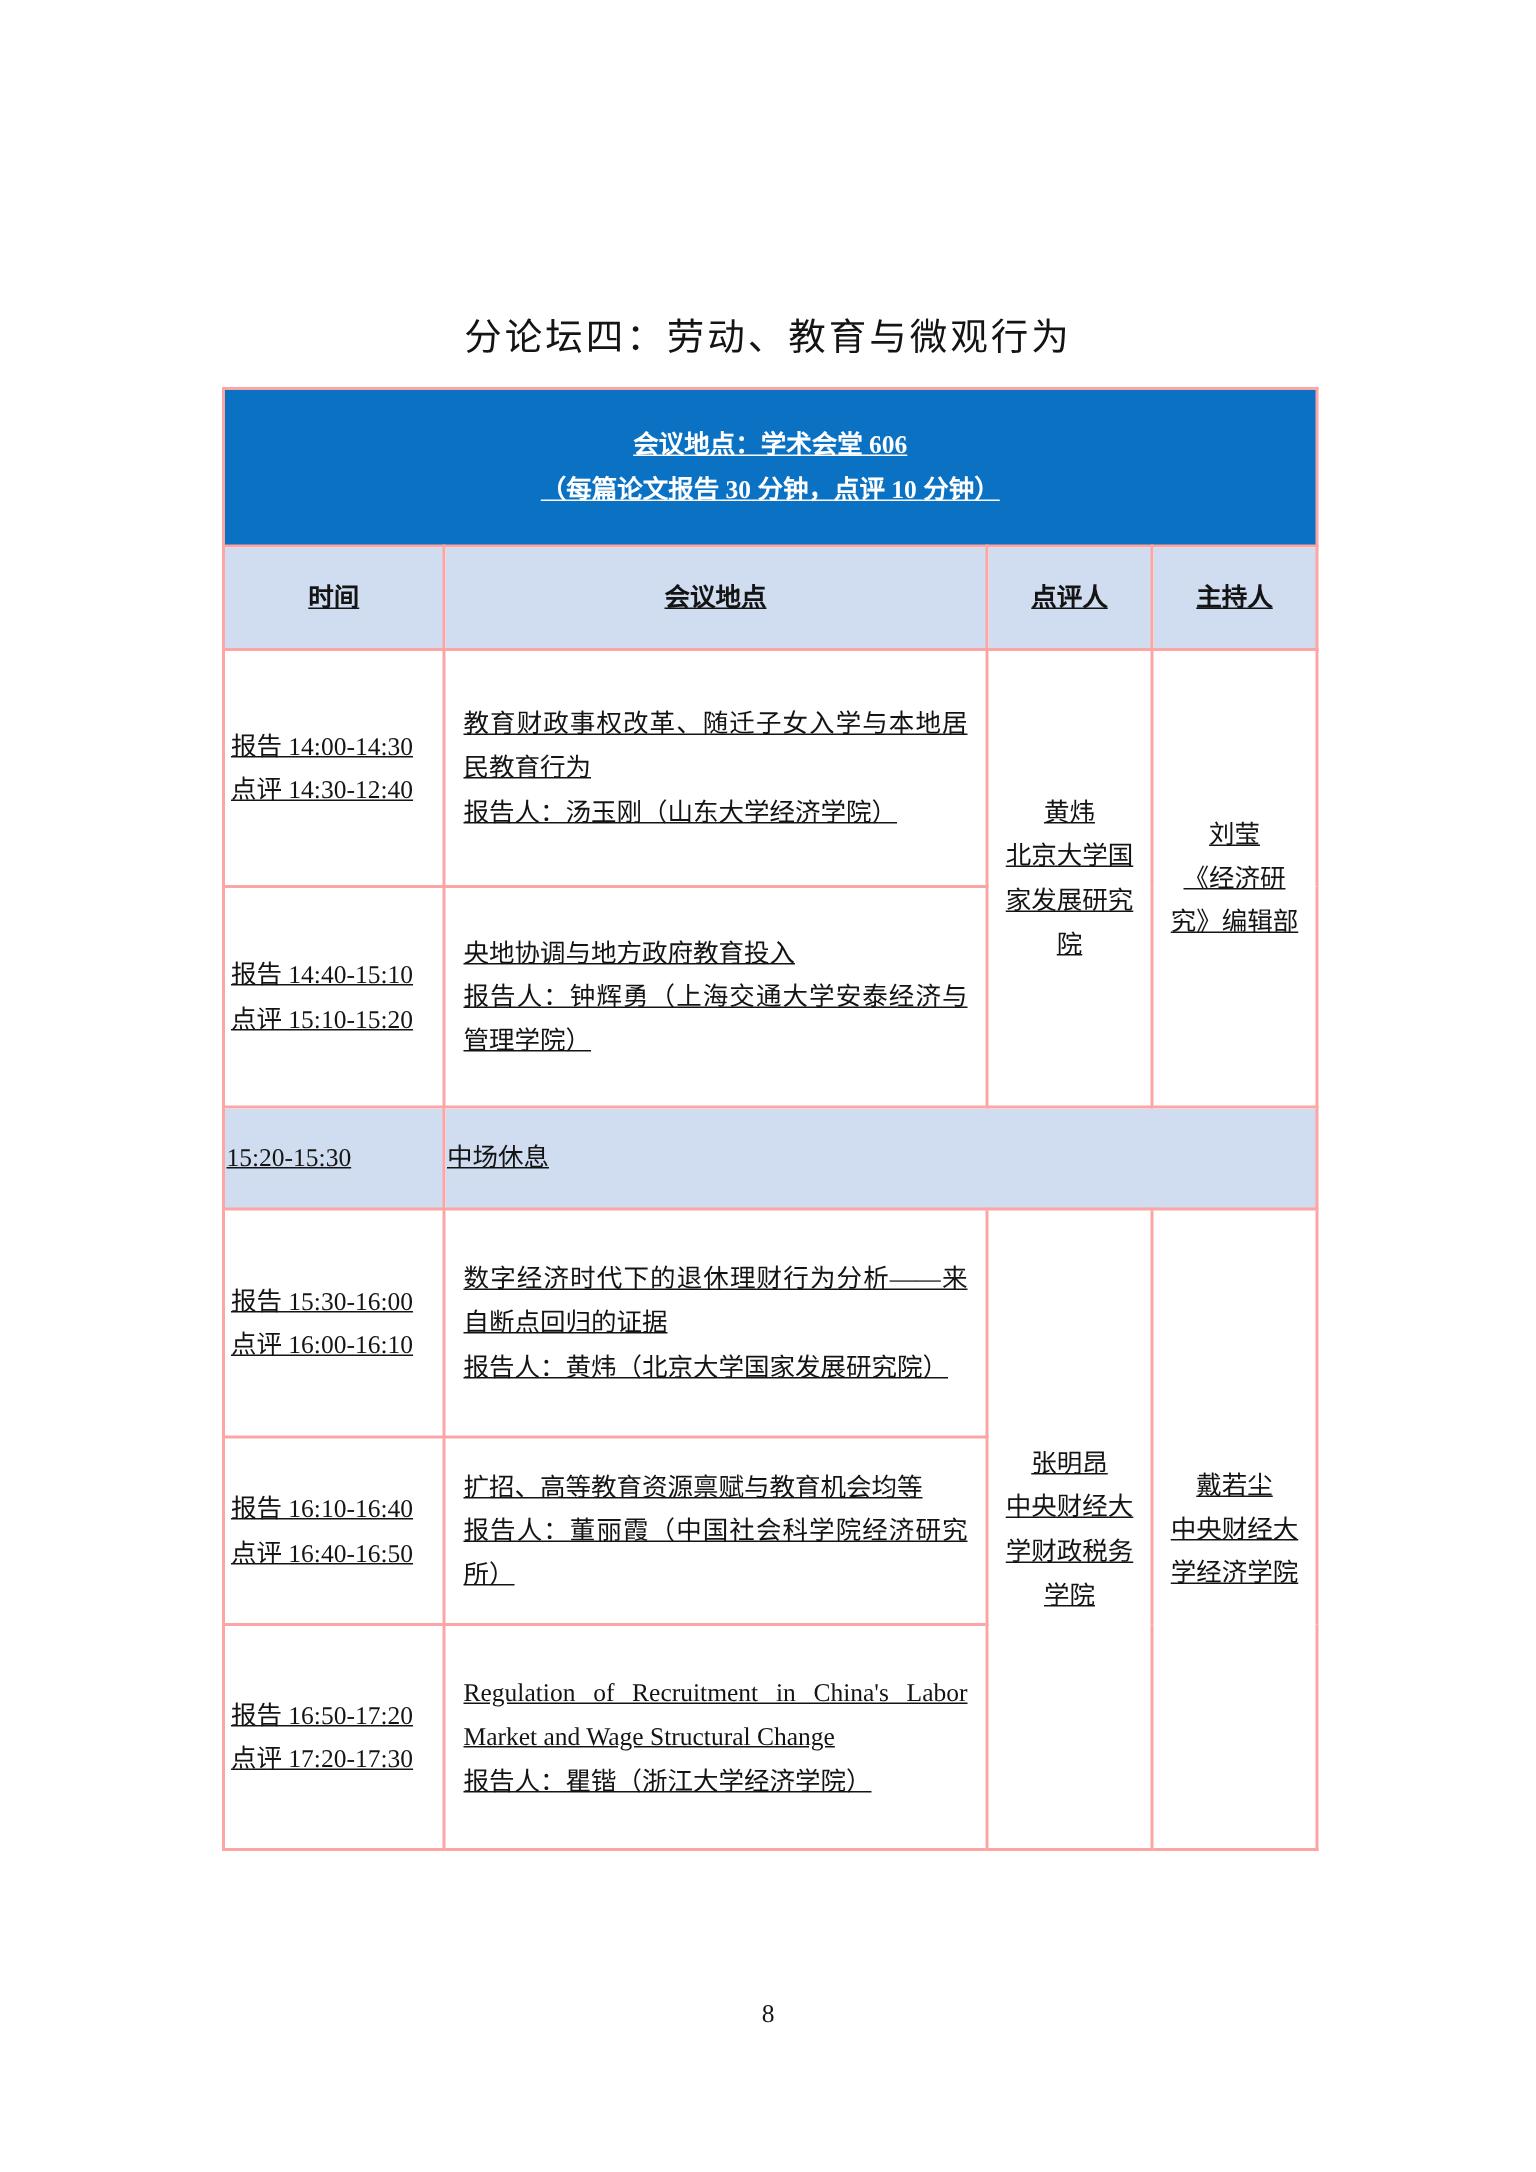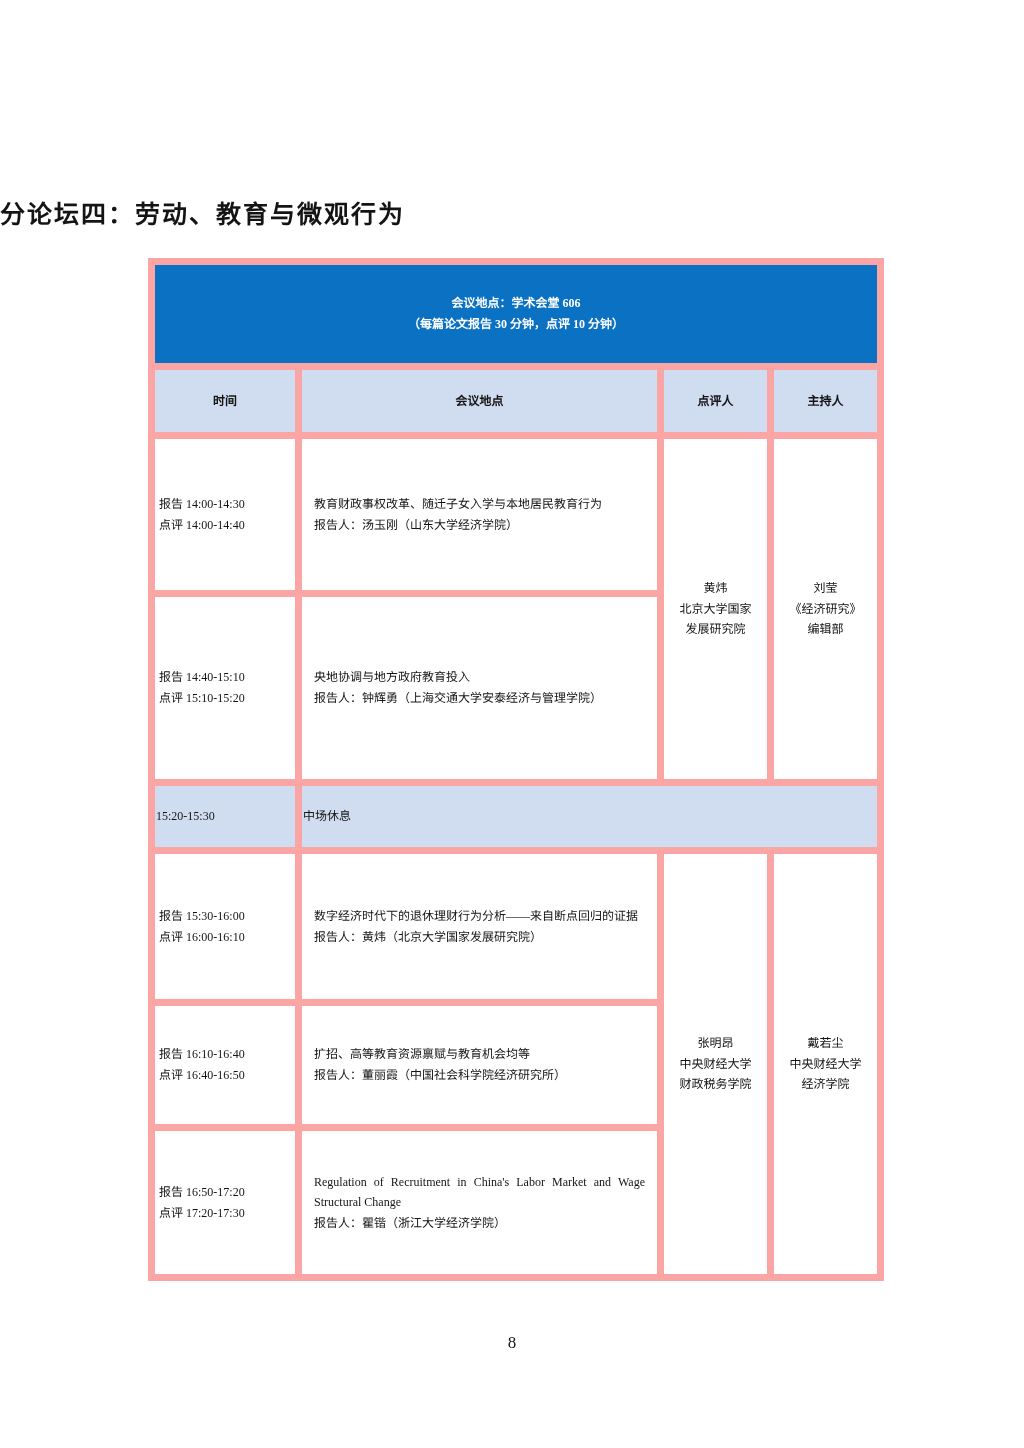--- a/index.html
+++ b/index.html
@@ -6,45 +6,47 @@
   .page{
     position:relative;
     width:1024px;height:1448px;
     background:#ffffff;
     font-family:"Liberation Serif","DejaVu Serif",serif;
     color:#141414;
     overflow:hidden;
   }
   .doc-title{
     position:absolute;
-    top:194px;left:0;width:100%;
+    top:204px;left:0;width:100%;
+    text-align:center;
     font-family:"Liberation Sans","DejaVu Sans",sans-serif;
-    font-weight:bold;
+    font-weight:normal;
     font-size:25px;
     letter-spacing:2px;
   }
   table.schedule{
     position:absolute;
     left:148px;top:258px;
     width:729px;
     border-collapse:collapse;
     table-layout:fixed;
     border:2px solid #1b1b1b;
   }
   table.schedule td{
-    border:7px solid #fca5a5;
+    border:2px solid #fca5a5;
     vertical-align:middle;
-    font-size:12px;
+    font-size:17px;
     line-height:1.72;
     overflow:hidden;
+    text-decoration:underline;
   }
   tr.r-banner{height:105px;}
   tr.r-cols{height:69px;}
   tr.r1{height:158px;}
-  tr.r2{height:189px;margin-top:44px;}
+  tr.r2{height:147px;margin-top:44px;}
   tr.r-break{height:68px;}
   tr.r3{height:152px;margin-left:28px;}
   tr.r4{height:125px;}
   tr.r5{height:150px;}
   td.banner{
     background:var(--banner-blue,#0B71C3);
     color:#ffffff;
     text-align:center;
     font-weight:bold;
     font-size:18px;
@@ -103,21 +105,21 @@
     <tr class="r-cols">
       <td class="colhead">时间</td>
       <td class="colhead">会议地点</td>
       <td class="colhead">点评人</td>
       <td class="colhead">主持人</td>
     </tr>
 
     <tr class="r1">
       <td class="time-cell">
         <div>报告 14:00-14:30</div>
-        <div>点评 14:00-14:40</div>
+        <div>点评 14:30-12:40</div>
       </td>
       <td class="content-cell">
         <div class="paper-title">教育财政事权改革、随迁子女入学与本地居民教育行为</div>
         <div class="presenter">报告人：汤玉刚（山东大学经济学院）</div>
       </td>
       <td class="person-cell" rowspan="2">
         <div>黄炜</div>
         <div>北京大学国家发展研究院</div>
       </td>
       <td class="person-cell" rowspan="2">

